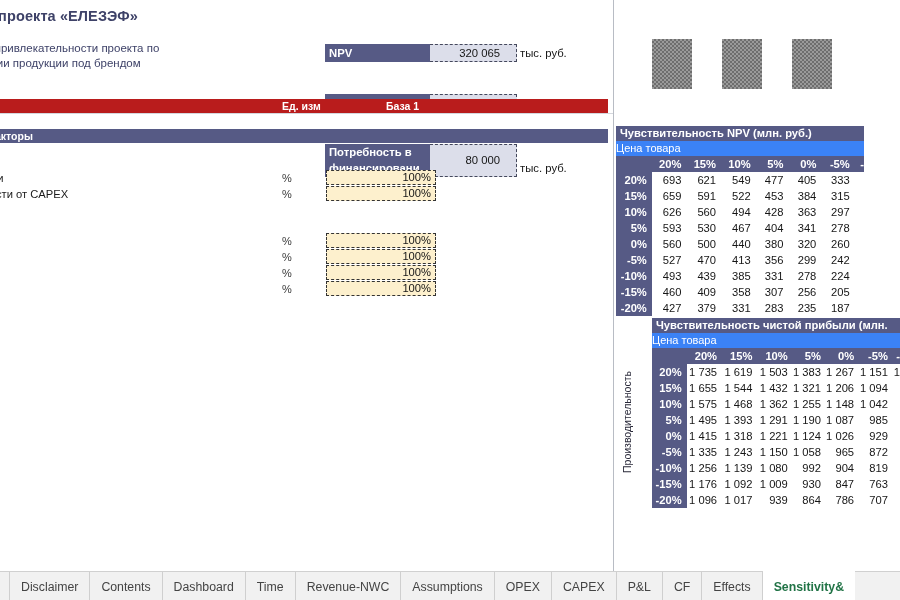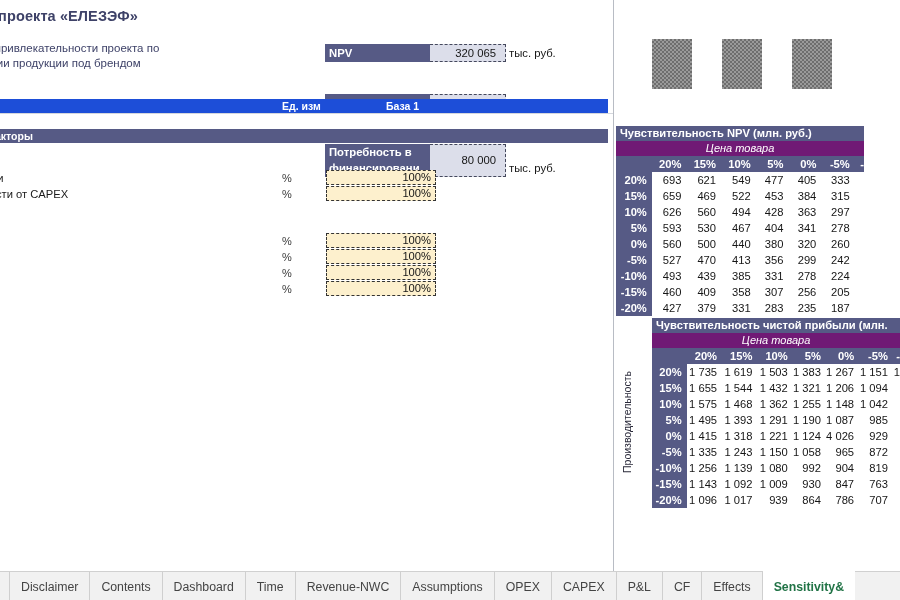--- a/index.html
+++ b/index.html
@@ -35,23 +35,23 @@
   .kpi { position:absolute; left:325px; top:12px; width:250px; }
   .kpi-row { display:flex; align-items:stretch; height:18px;margin-top:32px; }
   .kpi-row.tall { height:33px; }
   .kpi-label {
     width:105px; background:#565a85; color:#ffffff;
     font-weight:bold; font-size:11.3px; padding:1px 0 0 4px;
     overflow:hidden; white-space:nowrap; line-height:17px;
   }
   .kpi-row.tall .kpi-label { line-height:15.5px; white-space:normal; padding-top:1px; }
   .kpi-value {
-    width:76px; background:#dcdeea;
+    width:87px; background:#dcdeea;
     border:1px dashed #44485c; border-left:none;
-    text-align:right; padding-right:9px; font-size:11.3px;
+    text-align:right; padding-right:16px; font-size:11.3px;
     color:#161616; line-height:16px; overflow:hidden;
   }
   .kpi-row.tall .kpi-value { line-height:31px; }
   .kpi-unit {
     padding-left:3px; font-size:11.3px; color:#161616;
     line-height:18px; white-space:nowrap;
   }
   .kpi-row.tall .kpi-unit { line-height:48px; }
 
   
@@ -61,21 +61,21 @@
     background-image:
       linear-gradient(45deg, #6e6e6e 25%, transparent 25%, transparent 75%, #6e6e6e 75%),
       linear-gradient(45deg, #6e6e6e 25%, transparent 25%, transparent 75%, #6e6e6e 75%);
     background-size:4px 4px;
     background-position:0 0, 2px 2px;
   }
 
   
   .hdr-band {
     position:absolute; left:0; top:99px; width:608px; height:14px;
-    background:#1d4ed8;
+    background:#b91c1c;
   }
   .hdr-band .c {
     position:absolute; color:#fff; font-weight:bold; font-size:10.5px;
     line-height:14px; white-space:nowrap;
   }
   .sect-band {
     position:absolute; left:0; top:129px; width:608px; height:14px;
     background:#565a85;
   }
   .sect-band .c {
@@ -101,24 +101,23 @@
   }
 
   
   .stable { position:absolute; }
   .st-title {
     height:15px; background:#565a85; color:#fff;
     font-weight:bold; font-size:11.2px; line-height:15px;
     padding-left:4px; white-space:nowrap; overflow:hidden;
   }
   .st-super {
-    height:15px; background:#701a75; color:#fff;
-    font-size:11px; line-height:15px; text-align:center;
+    height:15px; background:#3b82f6; color:#fff;
+    font-size:11px; line-height:15px; 
     white-space:nowrap;
-    font-style:italic;
   }
   .st-grid { border-collapse:collapse; }
   .st-grid td, .st-grid th {
     font-size:11.2px; padding:0; margin:0;
     height:16px; text-align:right;
     font-family:"Liberation Sans", sans-serif;
   }
   .st-grid th.corner { background:#565a85; width:40px; }
   .st-grid th.colh {
     background:#565a85; color:#fff; font-weight:bold;
@@ -265,21 +264,21 @@
         <td class="val">621</td>
         <td class="val">549</td>
         <td class="val">477</td>
         <td class="val">405</td>
         <td class="val">333</td>
         <td class="val clip"></td>
       </tr>
       <tr>
         <th class="rowh">15%</th>
         <td class="val">659</td>
-        <td class="val">469</td>
+        <td class="val">591</td>
         <td class="val">522</td>
         <td class="val">453</td>
         <td class="val">384</td>
         <td class="val">315</td>
         <td class="val clip"></td>
       </tr>
       <tr>
         <th class="rowh">10%</th>
         <td class="val">626</td>
         <td class="val">560</td>
@@ -408,21 +407,21 @@
         <td class="val">1 087</td>
         <td class="val">985</td>
         <td class="val clip"></td>
       </tr>
       <tr>
         <th class="rowh">0%</th>
         <td class="val">1 415</td>
         <td class="val">1 318</td>
         <td class="val">1 221</td>
         <td class="val">1 124</td>
-        <td class="val">4 026</td>
+        <td class="val">1 026</td>
         <td class="val">929</td>
         <td class="val clip"></td>
       </tr>
       <tr>
         <th class="rowh">-5%</th>
         <td class="val">1 335</td>
         <td class="val">1 243</td>
         <td class="val">1 150</td>
         <td class="val">1 058</td>
         <td class="val">965</td>
@@ -434,21 +433,21 @@
         <td class="val">1 256</td>
         <td class="val">1 139</td>
         <td class="val">1 080</td>
         <td class="val">992</td>
         <td class="val">904</td>
         <td class="val">819</td>
         <td class="val clip"></td>
       </tr>
       <tr>
         <th class="rowh">-15%</th>
-        <td class="val">1 143</td>
+        <td class="val">1 176</td>
         <td class="val">1 092</td>
         <td class="val">1 009</td>
         <td class="val">930</td>
         <td class="val">847</td>
         <td class="val">763</td>
         <td class="val clip"></td>
       </tr>
       <tr>
         <th class="rowh">-20%</th>
         <td class="val">1 096</td>

